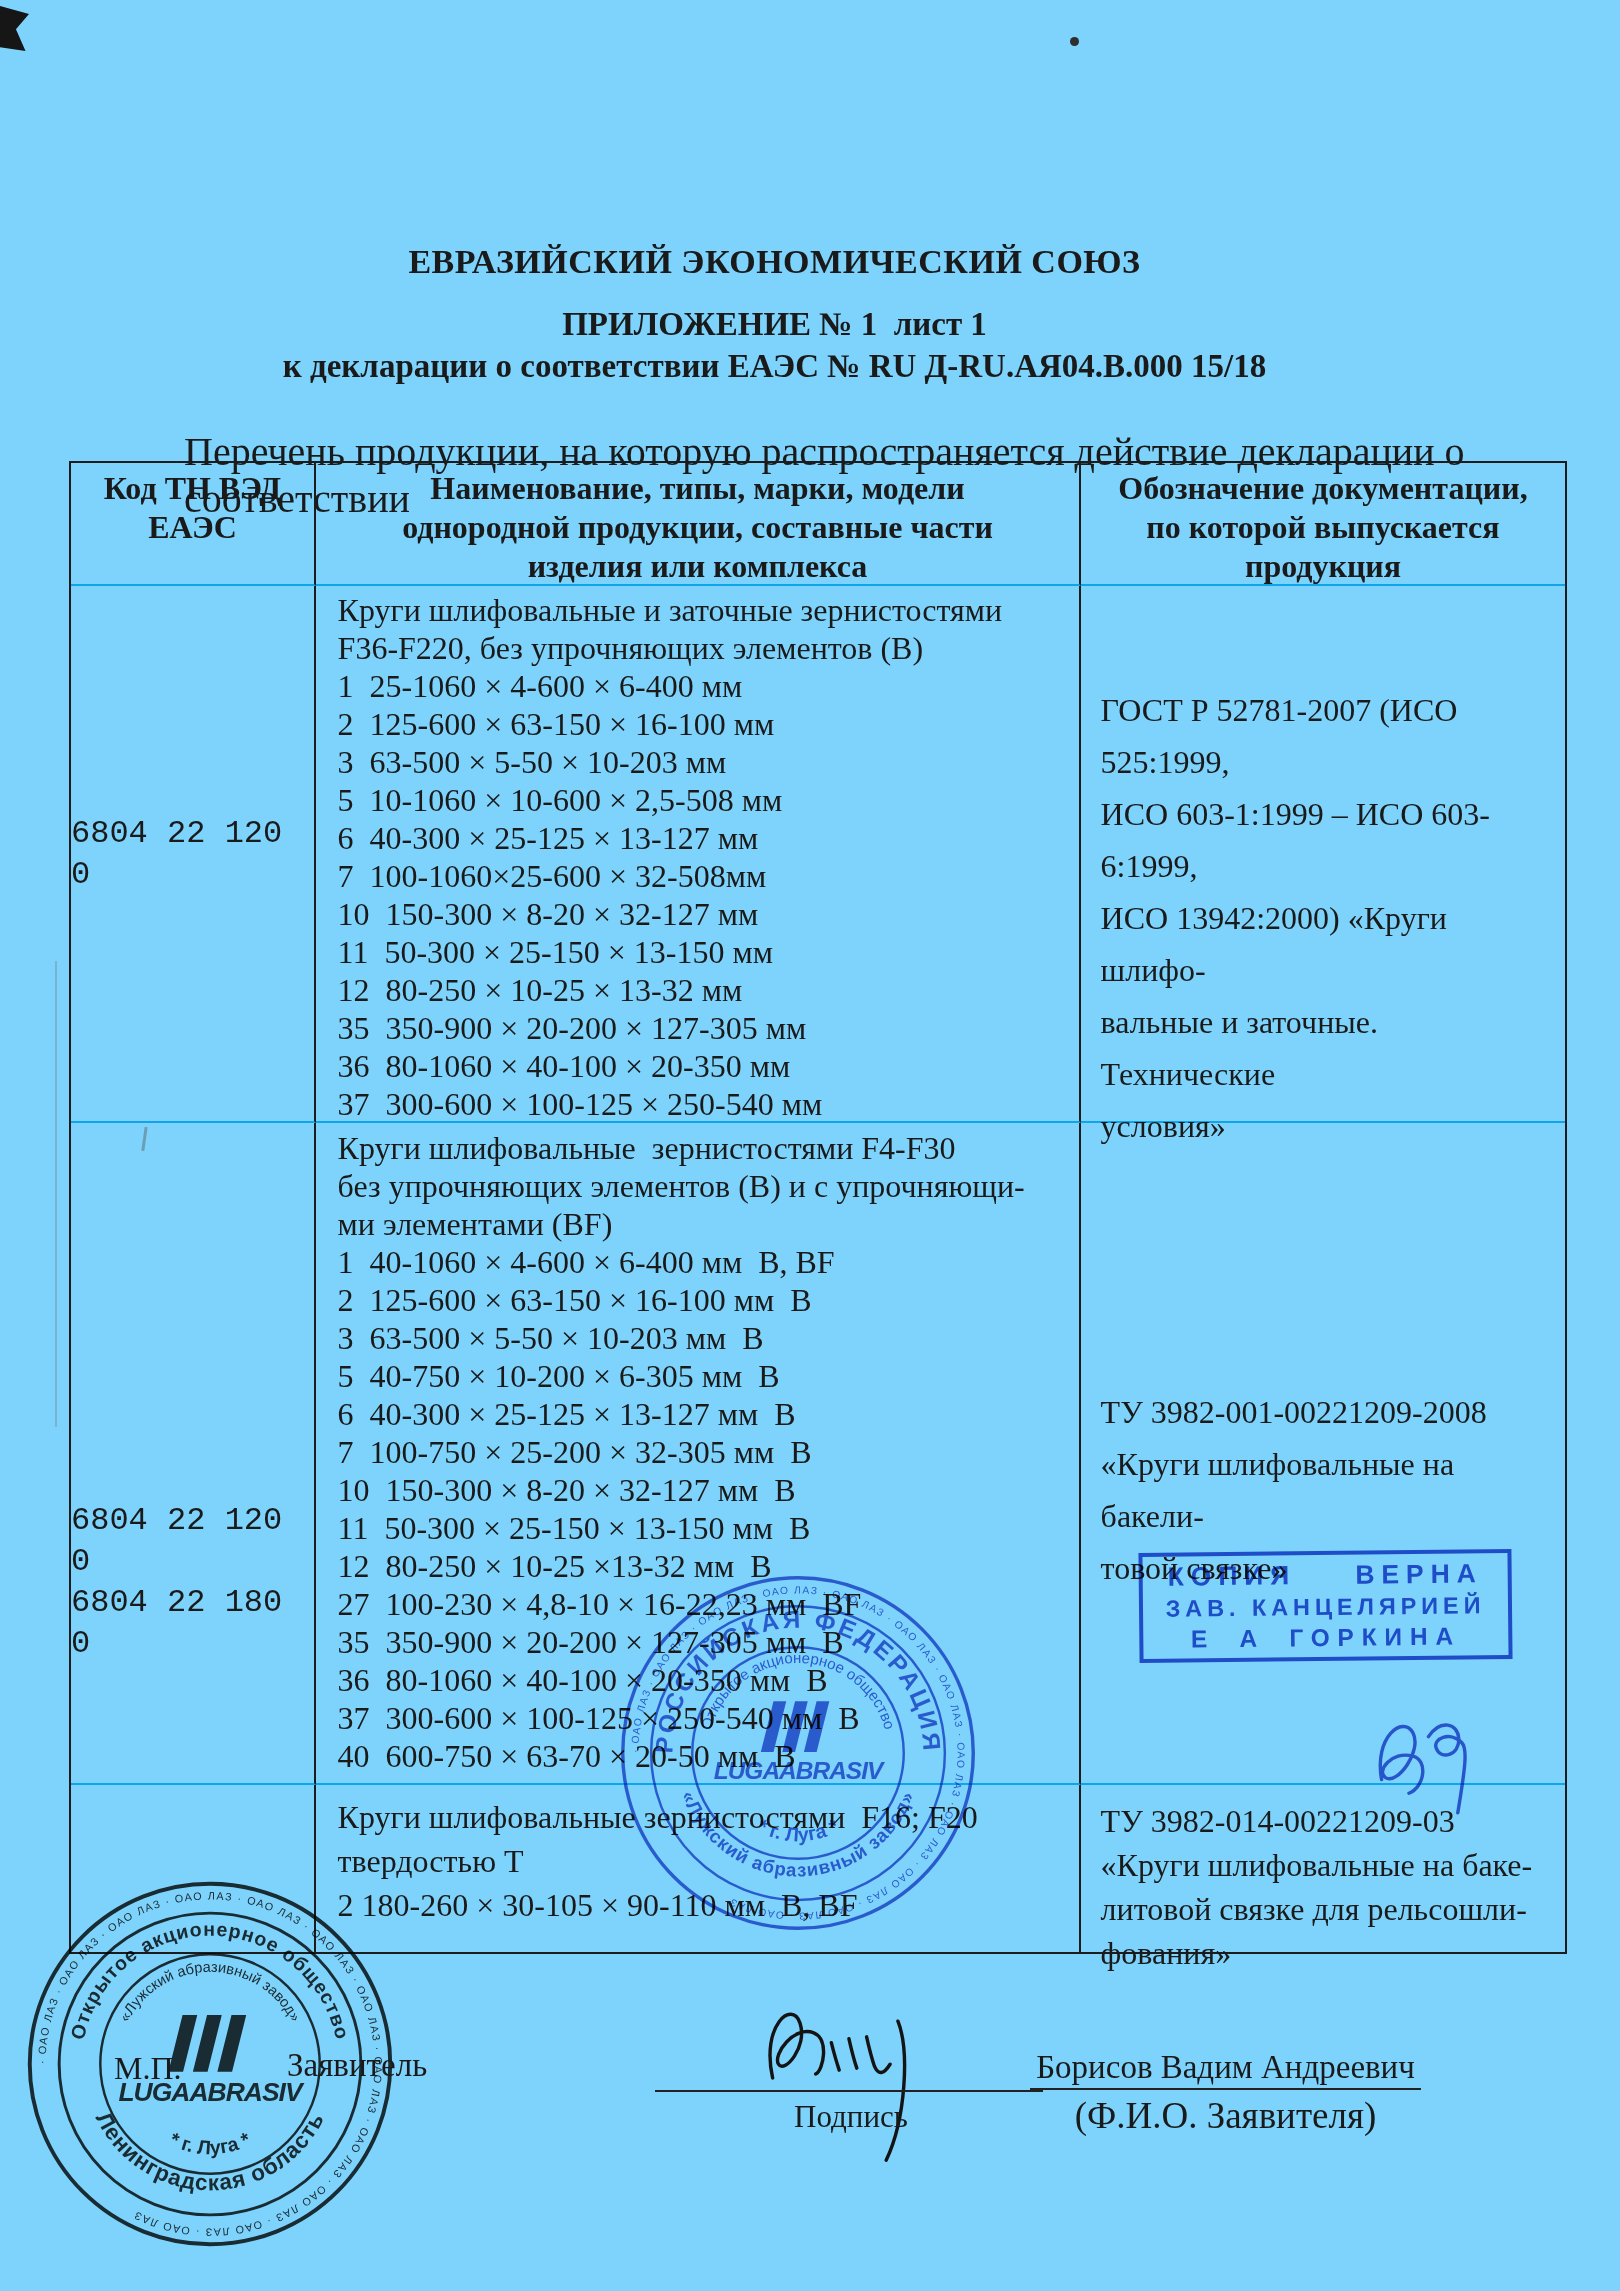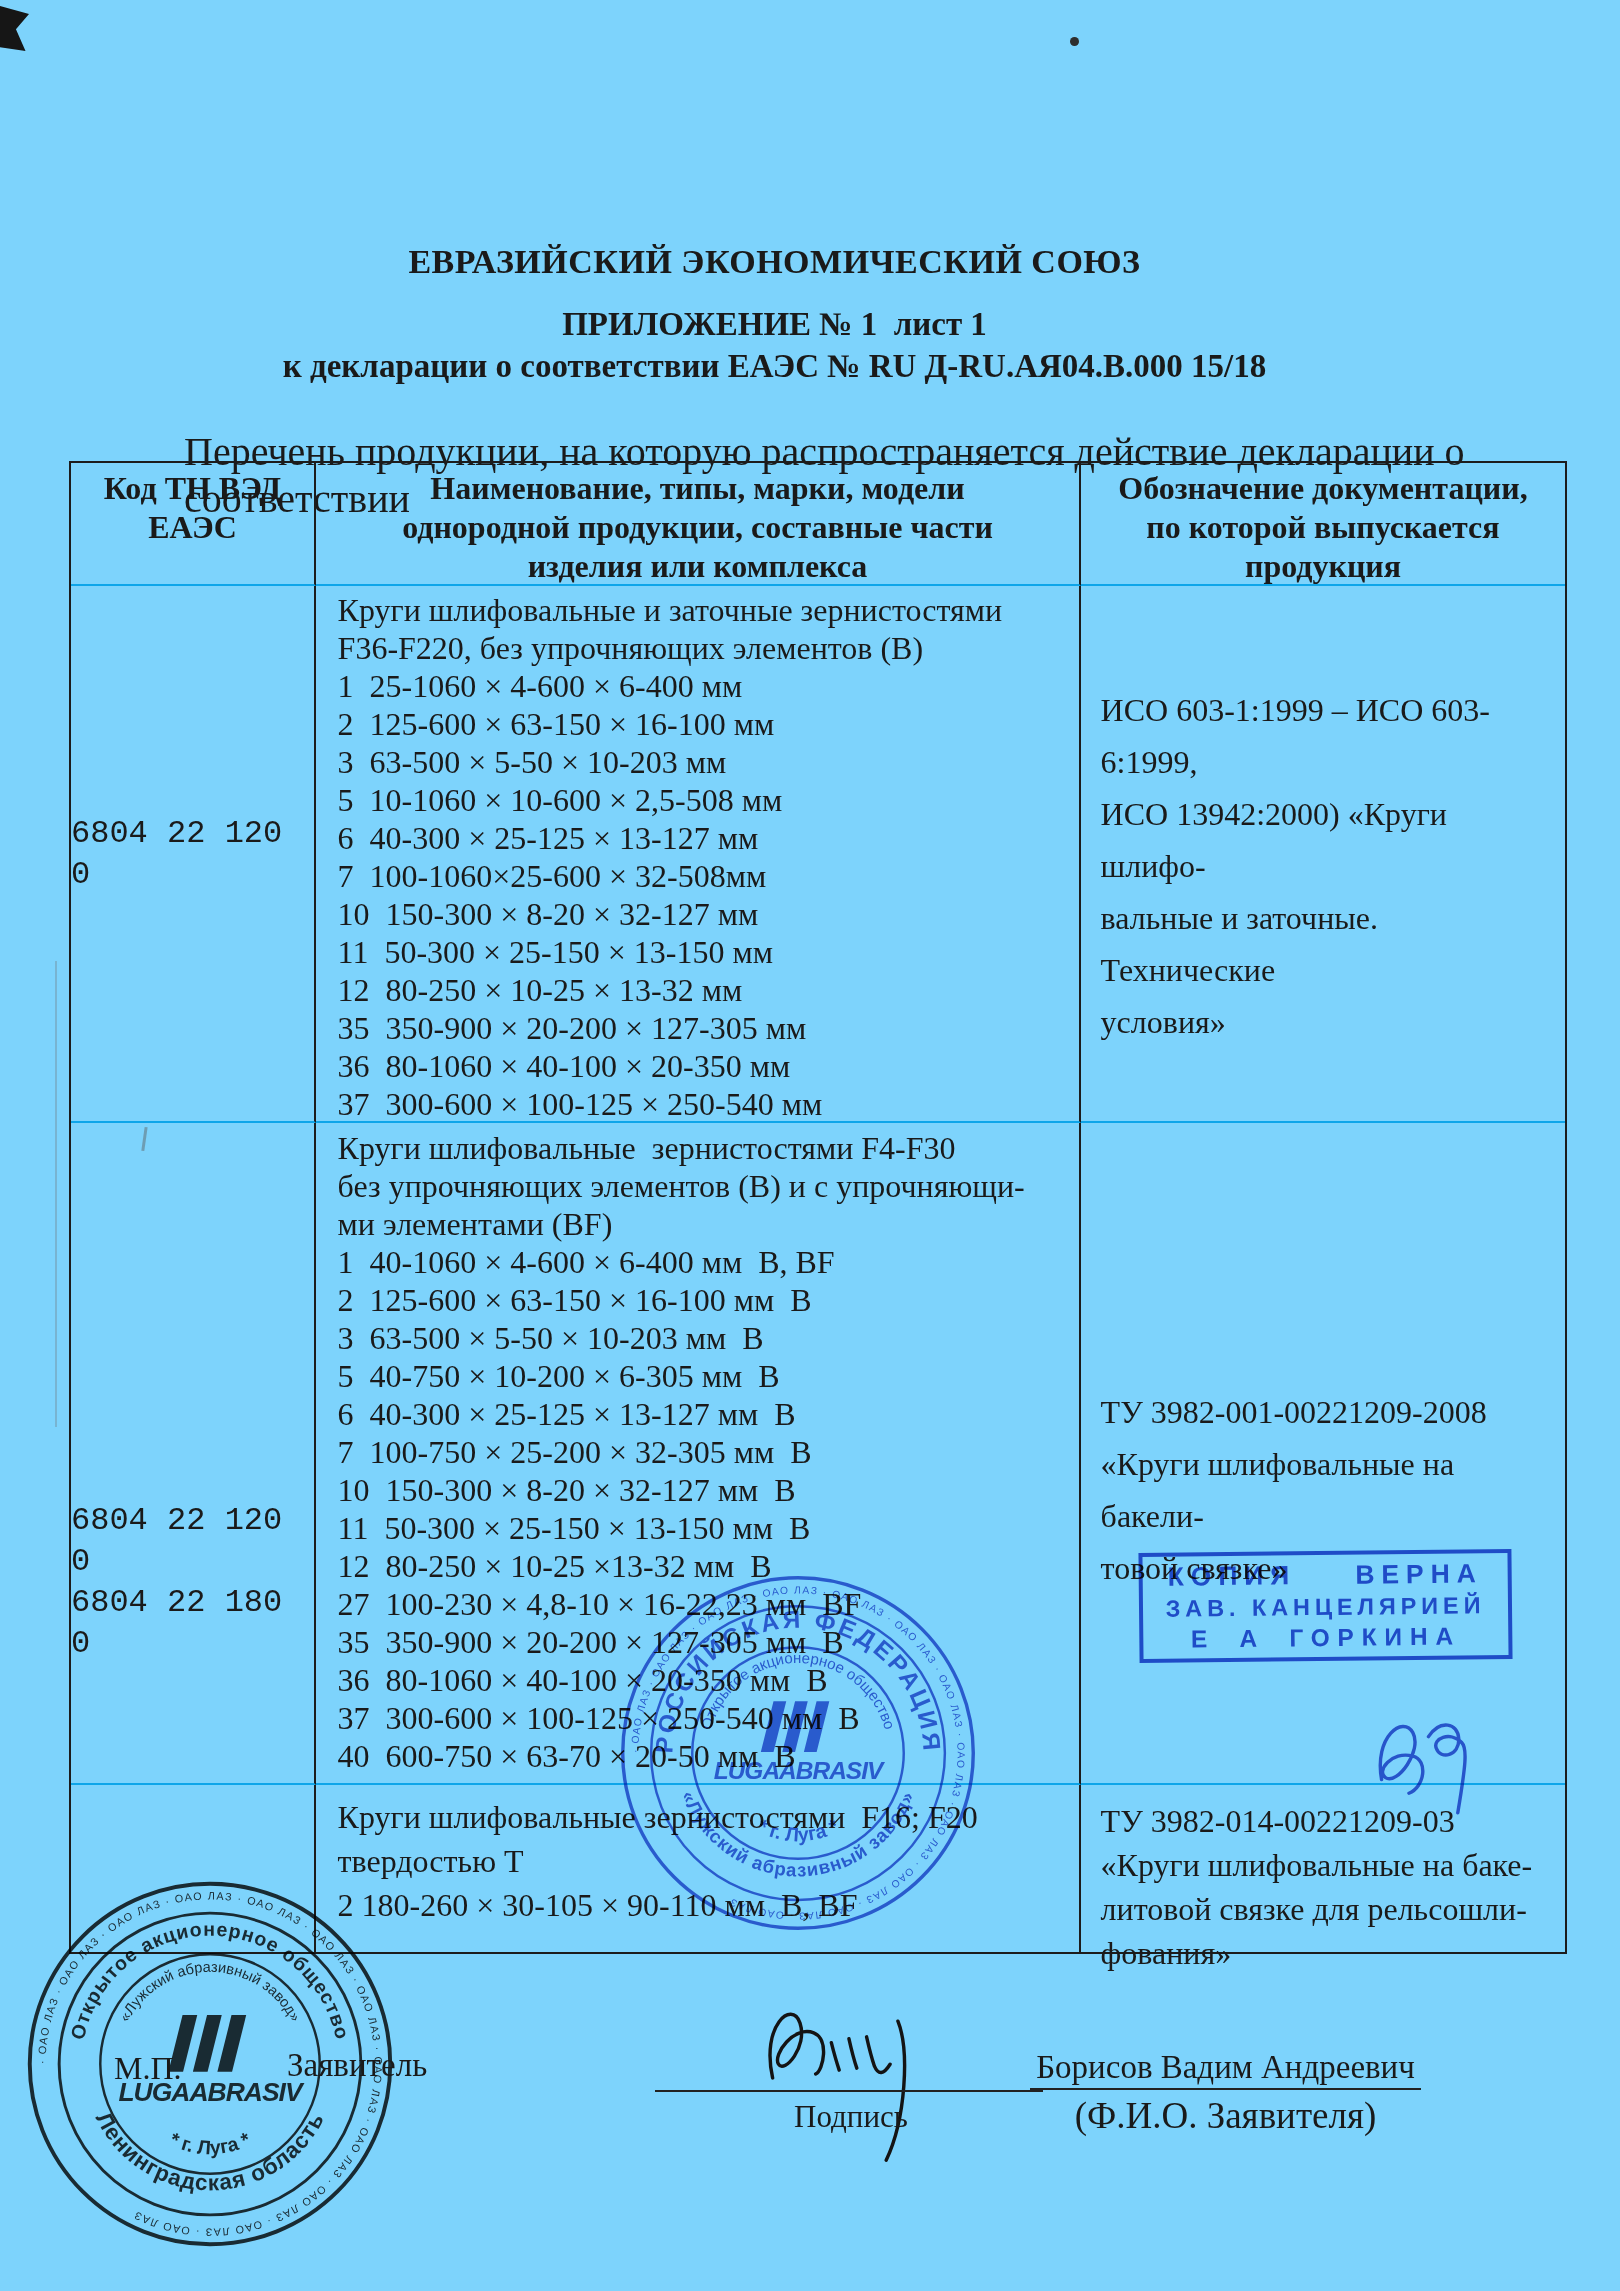--- a/index.html
+++ b/index.html
@@ -105,20 +105,21 @@
         <div class="tline">6  40-300 × 25-125 × 13-127 мм</div>
         <div class="tline">7  100-1060×25-600 × 32-508мм</div>
         <div class="tline">10  150-300 × 8-20 × 32-127 мм</div>
         <div class="tline">11  50-300 × 25-150 × 13-150 мм</div>
         <div class="tline">12  80-250 × 10-25 × 13-32 мм</div>
         <div class="tline">35  350-900 × 20-200 × 127-305 мм</div>
         <div class="tline">36  80-1060 × 40-100 × 20-350 мм</div>
         <div class="tline">37  300-600 × 100-125 × 250-540 мм</div>
       </div>
     <div class="cell doc d1 c2 r1">
+        <div class="tline">ГОСТ Р 52781-2007 (ИСО 525:1999,</div>
         <div class="tline">ИСО 603-1:1999 – ИСО 603-6:1999,</div>
         <div class="tline">ИСО 13942:2000) «Круги шлифо-</div>
         <div class="tline">вальные и заточные. Технические</div>
         <div class="tline">условия»</div>
       </div>
 
     <div class="cell code codes2 c0 r2">
         <div class="tline">6804 22 120 0</div>
         <div class="tline">6804 22 180 0</div>
       </div>

